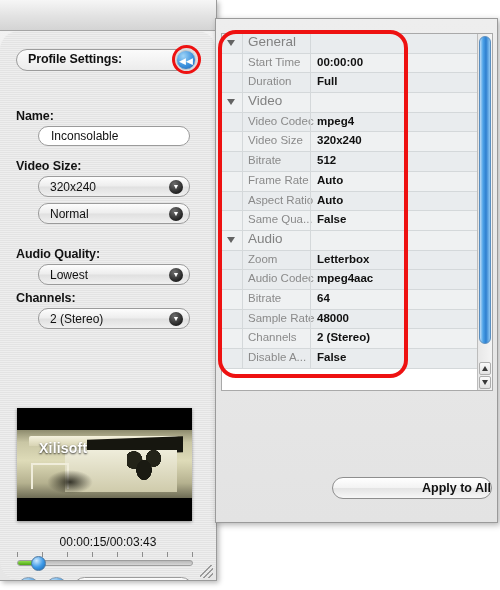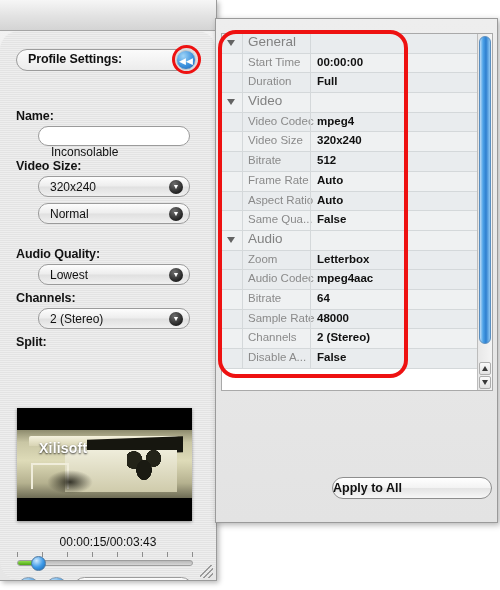--- a/index.html
+++ b/index.html
@@ -78,21 +78,21 @@
   .field-label {
     font-size: 12.5px; font-weight: bold; color: #121212;
     margin-bottom: 3px; letter-spacing: -0.1px;
   }
   .text-input {
     width: 152px; height: 20px; margin-left: 22px;
     border: 1px solid #9b9b9b; border-radius: 10px;
     background: #ffffff;
     box-sizing: border-box;
     font-size: 12px; color: #111;
-    padding: 16px 0 0 12px; line-height: 18px;
+    padding: 0 0 0 12px; line-height: 18px;
     display: block;
   }
   .popup {
     position: relative;
     width: 152px; height: 21px; margin-left: 22px;
     border: 1px solid #9b9b9b; border-radius: 10px;
     background: linear-gradient(180deg,#fdfdfd 0%,#ededed 48%,#e0e0e0 52%,#f0f0f0 100%);
     box-sizing: border-box;
   }
   .popup-text {
@@ -298,21 +298,21 @@
     border:4px solid #ee1111; border-radius:18px;
     box-sizing:border-box; pointer-events:none;
   }
   #apply-btn {
     position:absolute; left:116px; top:458px;
     width:160px; height:22px;
     border:1px solid #8e8e8e; border-radius:11px;
     background: linear-gradient(180deg,#ffffff 0%,#f3f3f3 48%,#e4e4e4 52%,#f7f7f7 100%);
     box-sizing:border-box;
     font-size:12.5px; font-weight:bold; color:#111;
-    text-align:left; line-height:20px;
+    text-align:right; line-height:20px;
   }
 </style>
 </head>
 <body>
 
 <div id="root">
 
   <div id="left-window">
     <div id="left-titlebar"></div>
 
@@ -355,21 +355,20 @@
 
       <div class="field-group" style="top:260px;">
         <div class="field-label">Channels:</div>
         <div class="popup">
           <span class="popup-text">2 (Stereo)</span>
           <span class="popup-arrow">▼</span>
         </div>
       </div>
 
       <div class="field-group" style="top:304px;">
-        <div class="field-label">Split:</div>
       </div>
 
       <div id="video-preview">
         <div id="vp-img">
           <div id="vp-band"></div>
           <div id="vp-shelf"></div>
           <div id="vp-dark1"></div>
           <div id="vp-panel"></div>
           <div id="vp-leaf"></div>
           <div id="vp-stand"></div>

